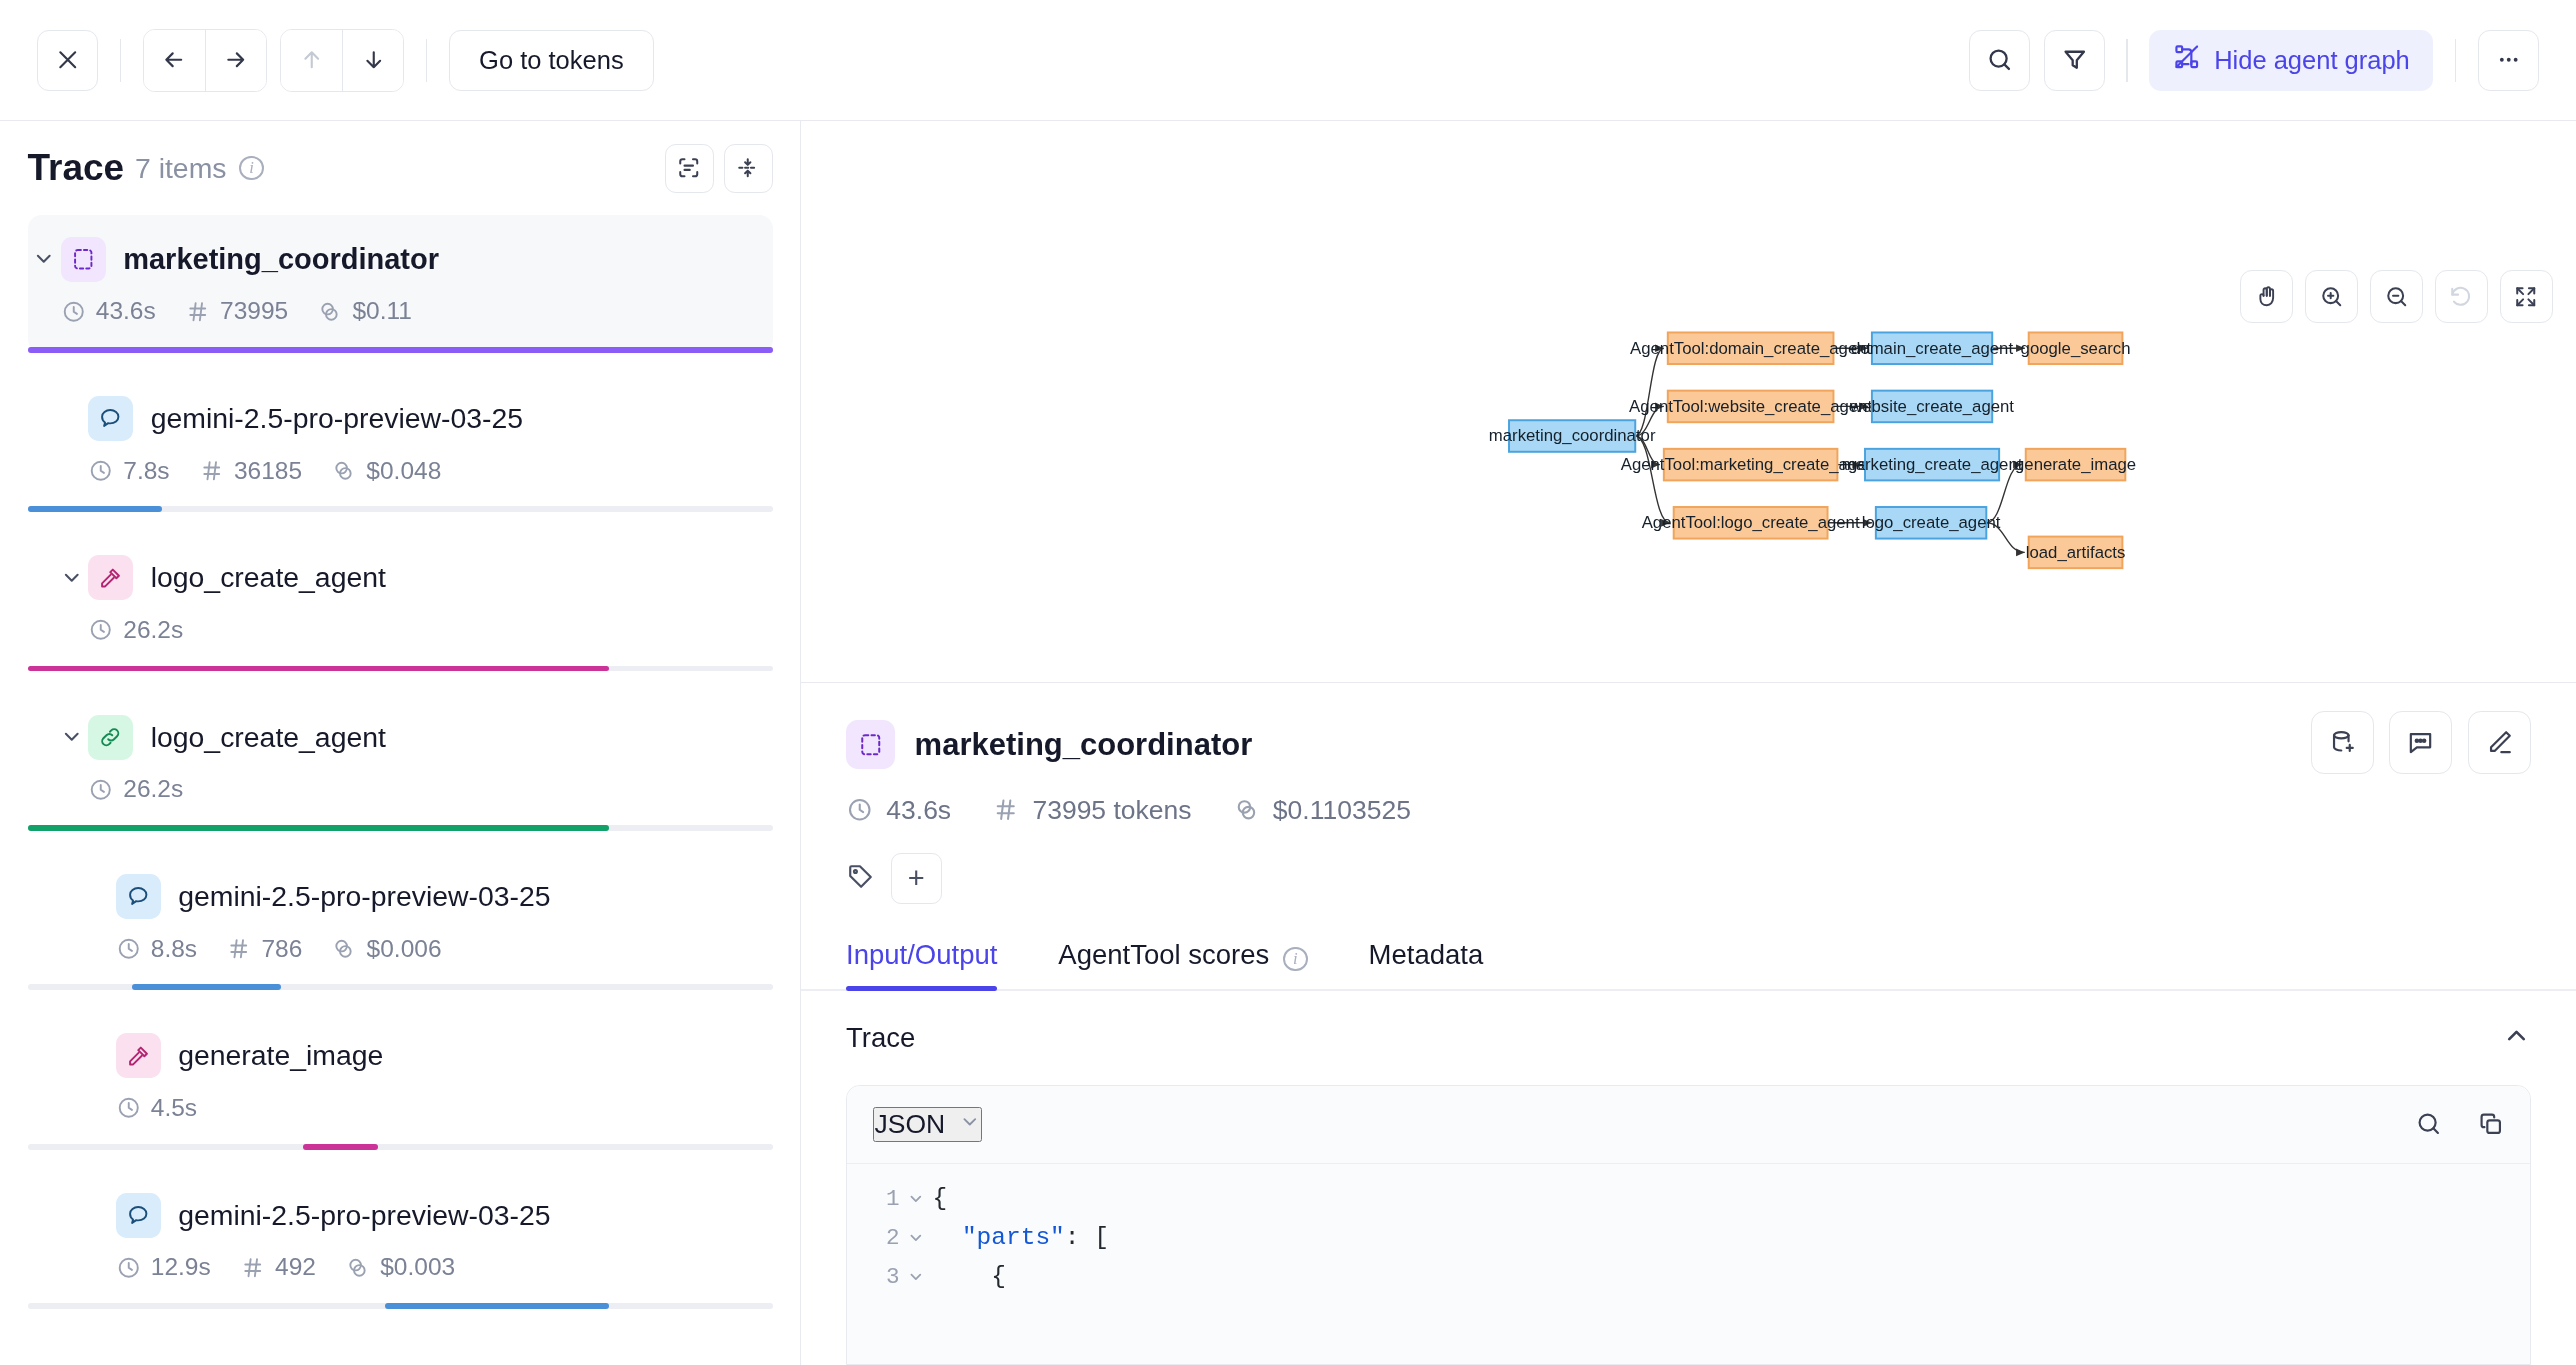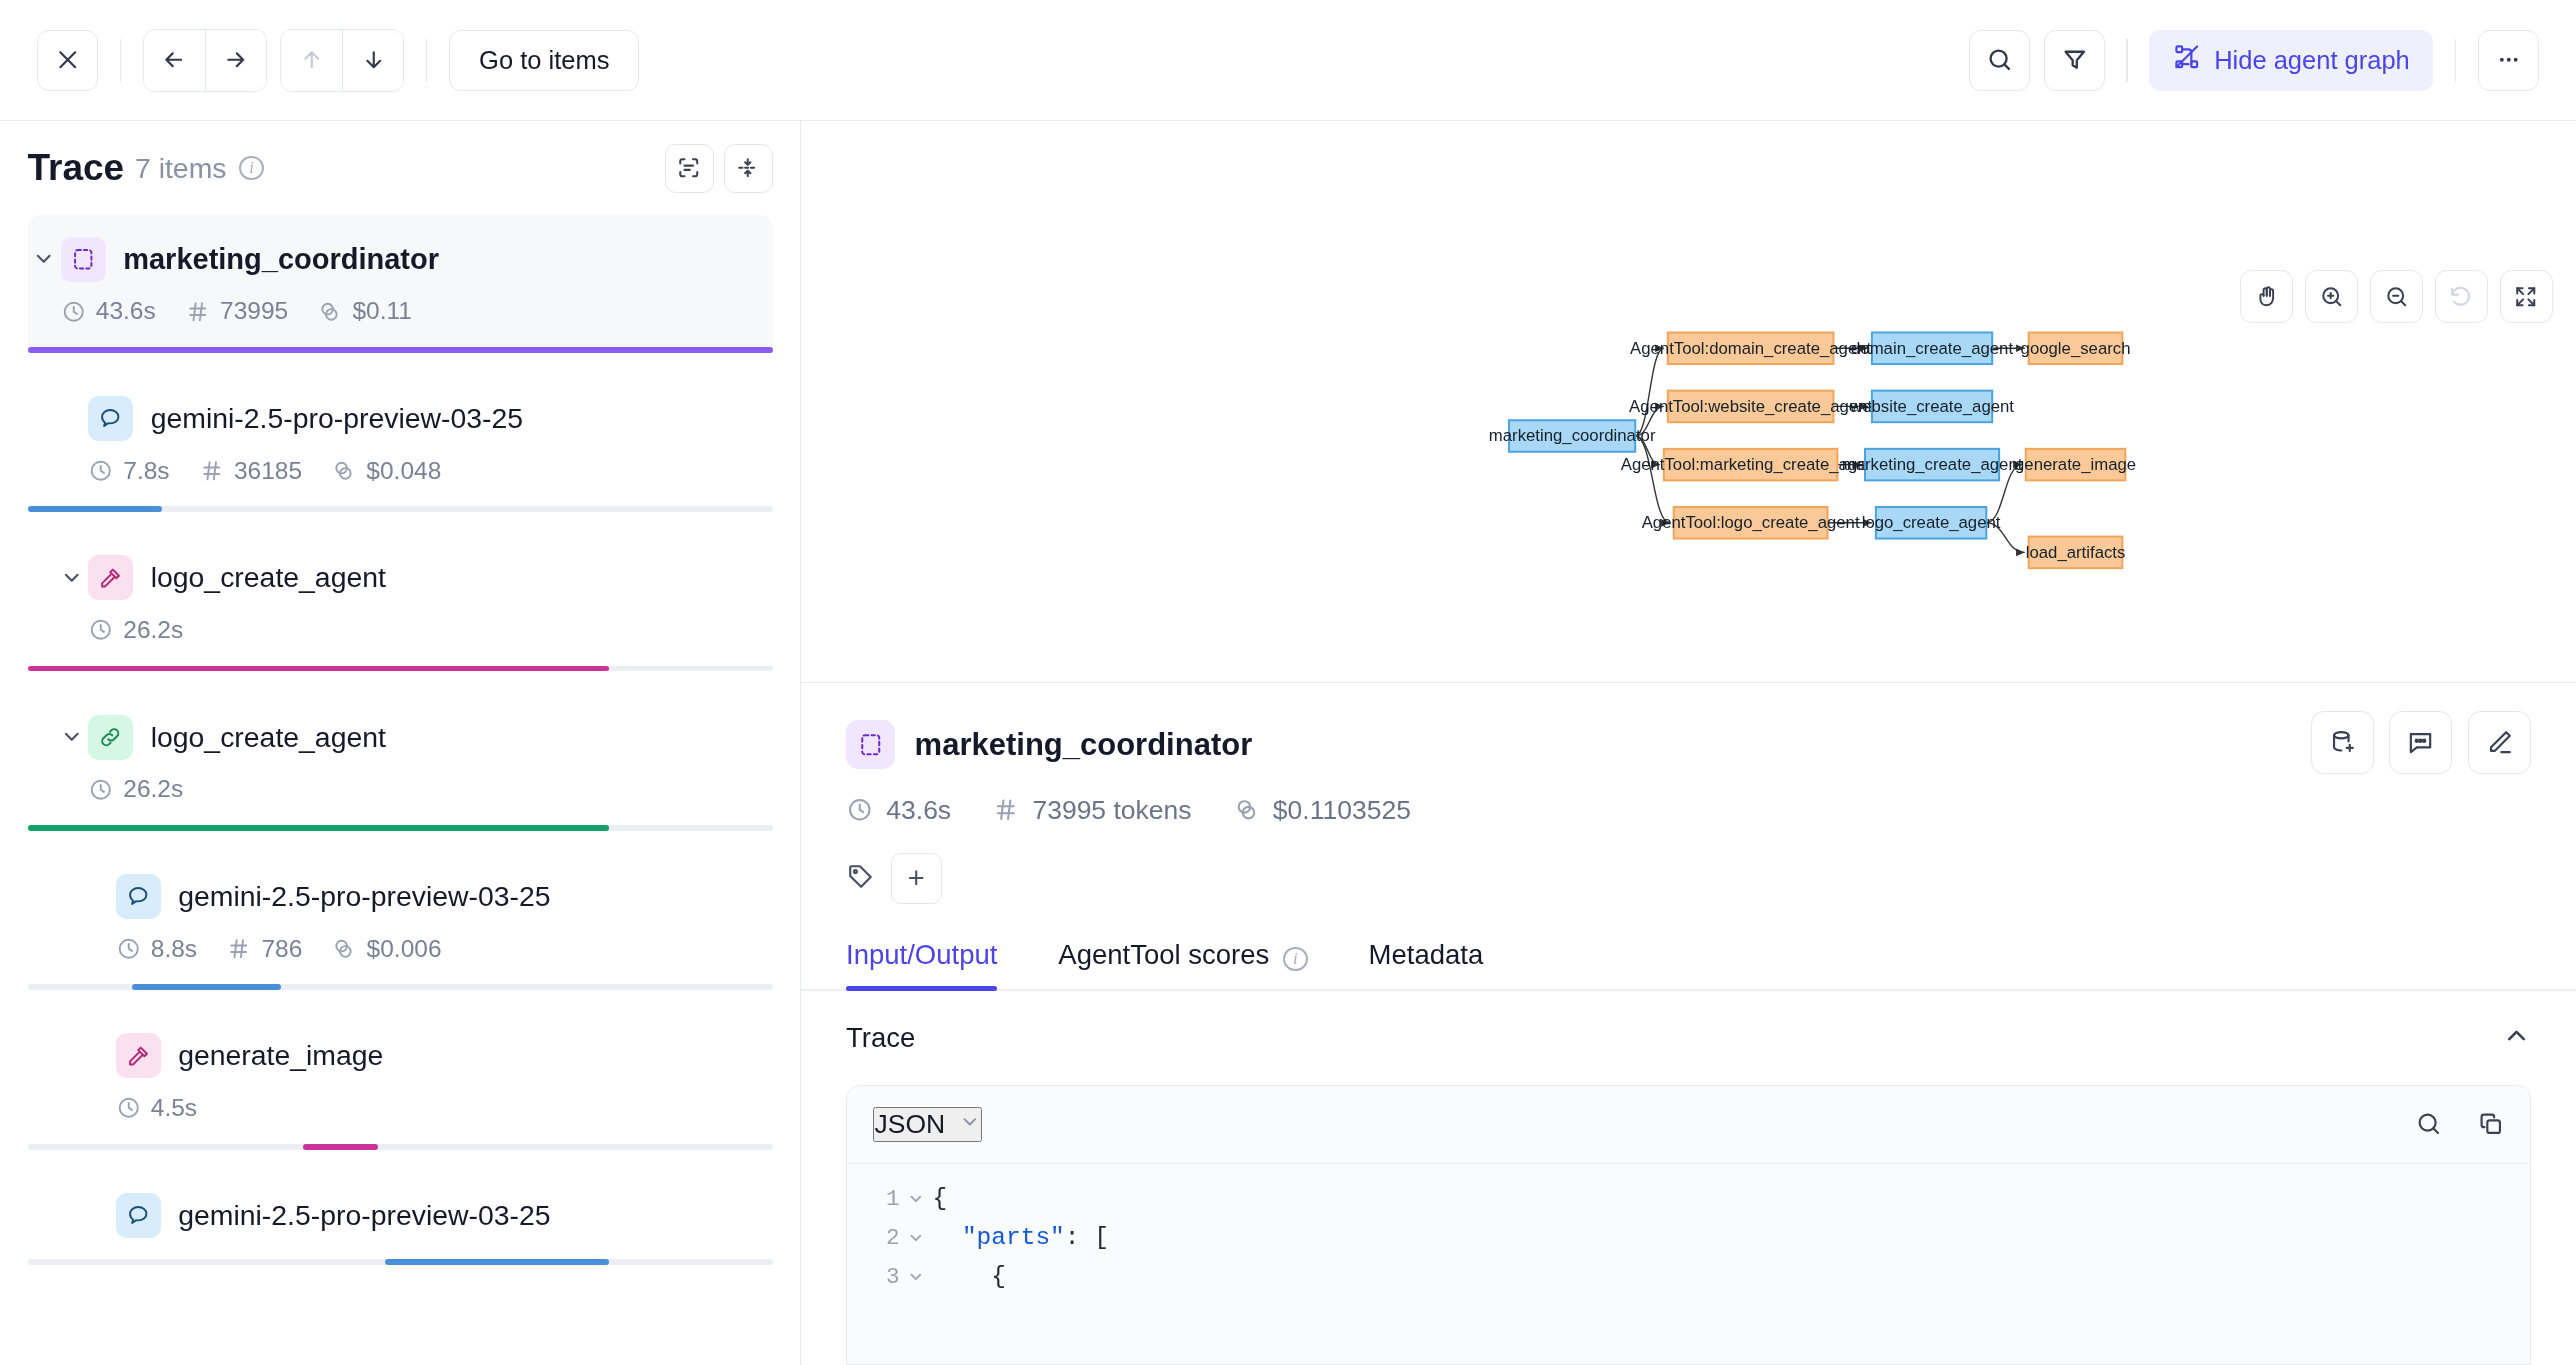--- a/index.html
+++ b/index.html
@@ -204,21 +204,21 @@
       </button>
       <button class="icon-btn">
         <svg width="25.5" height="25.5" viewBox="0 0 24 24" fill="none" stroke="currentColor" stroke-width="2" stroke-linecap="round" stroke-linejoin="round">
             <path d="M12 5v14M6 13l6 6 6-6"></path>
           </svg>
       </button>
     </div>
     <span class="gap-22"></span>
       <span class="vdiv"></span>
       <span class="gap-22"></span>
-    <button class="thread-btn">Go to items</button>
+    <button class="thread-btn">Go to tokens</button>
     <div class="spacer"></div>
     <button class="icon-btn">
       <svg width="27.5" height="27.5" viewBox="0 0 24 24" fill="none" stroke="currentColor" stroke-width="2" stroke-linecap="round">
           <circle cx="11" cy="11" r="7"></circle>
           <path d="M20 20l-4-4"></path>
         </svg>
     </button>
     <span class="gap-14"></span>
     <button class="icon-btn">
       <svg width="27.5" height="27.5" viewBox="0 0 24 24" fill="none" stroke="currentColor" stroke-width="2" stroke-linecap="round" stroke-linejoin="round">
@@ -519,20 +519,42 @@
                       <path d="M6 9l6 6 6-6"></path>
                     </svg>
                   </span>
                   <span class="type-ico blue">
                     <svg width="24.5" height="24.5" viewBox="0 0 24 24" fill="none" stroke="currentColor" stroke-width="1.9" stroke-linecap="round" stroke-linejoin="round">
                       <path d="M12 4c4.4 0 8 2.9 8 6.5S16.4 17 12 17c-.7 0-1.4-.1-2-.2L6 19.5l.9-3.4C5.1 14.9 4 12.8 4 10.5 4 6.9 7.6 4 12 4z"></path>
                     </svg>
                   </span>
                   <span class="row-name">gemini-2.5-pro-preview-03-25</span>
                 </div>
+                <div class="row-meta" style="padding-left:33px">
+                  <span class="mi">
+                    <svg width="25.5" height="25.5" viewBox="0 0 24 24" fill="none" stroke="#9aa1b1" stroke-width="1.8" stroke-linecap="round">
+                      <circle cx="12" cy="12" r="8.5"></circle>
+                      <path d="M12 7.5V12l3 2"></path>
+                    </svg>
+                    <span>12.9s</span>
+                  </span>
+                  <span class="mi">
+                    <svg width="25.5" height="25.5" viewBox="0 0 24 24" fill="none" stroke="#9aa1b1" stroke-width="1.8" stroke-linecap="round">
+                      <path d="M5 9h14M5 15h14M10 4L8 20M16 4l-2 16"></path>
+                    </svg>
+                    <span>492</span>
+                  </span>
+                  <span class="mi">
+                    <svg width="25.5" height="25.5" viewBox="0 0 24 24" fill="none" stroke="#9aa1b1" stroke-width="1.8">
+                      <circle cx="10" cy="9.5" r="5"></circle>
+                      <circle cx="13.5" cy="14.5" r="5"></circle>
+                    </svg>
+                    <span>$0.003</span>
+                  </span>
+                </div>
               </div>
               <div class="bar-track">
                 <div class="bar-fill" style="left:48%;width:30%;background:#4a90d9"></div>
               </div>
             </div>
           </div>
         </div>
     </div>
 
     <div class="right">

